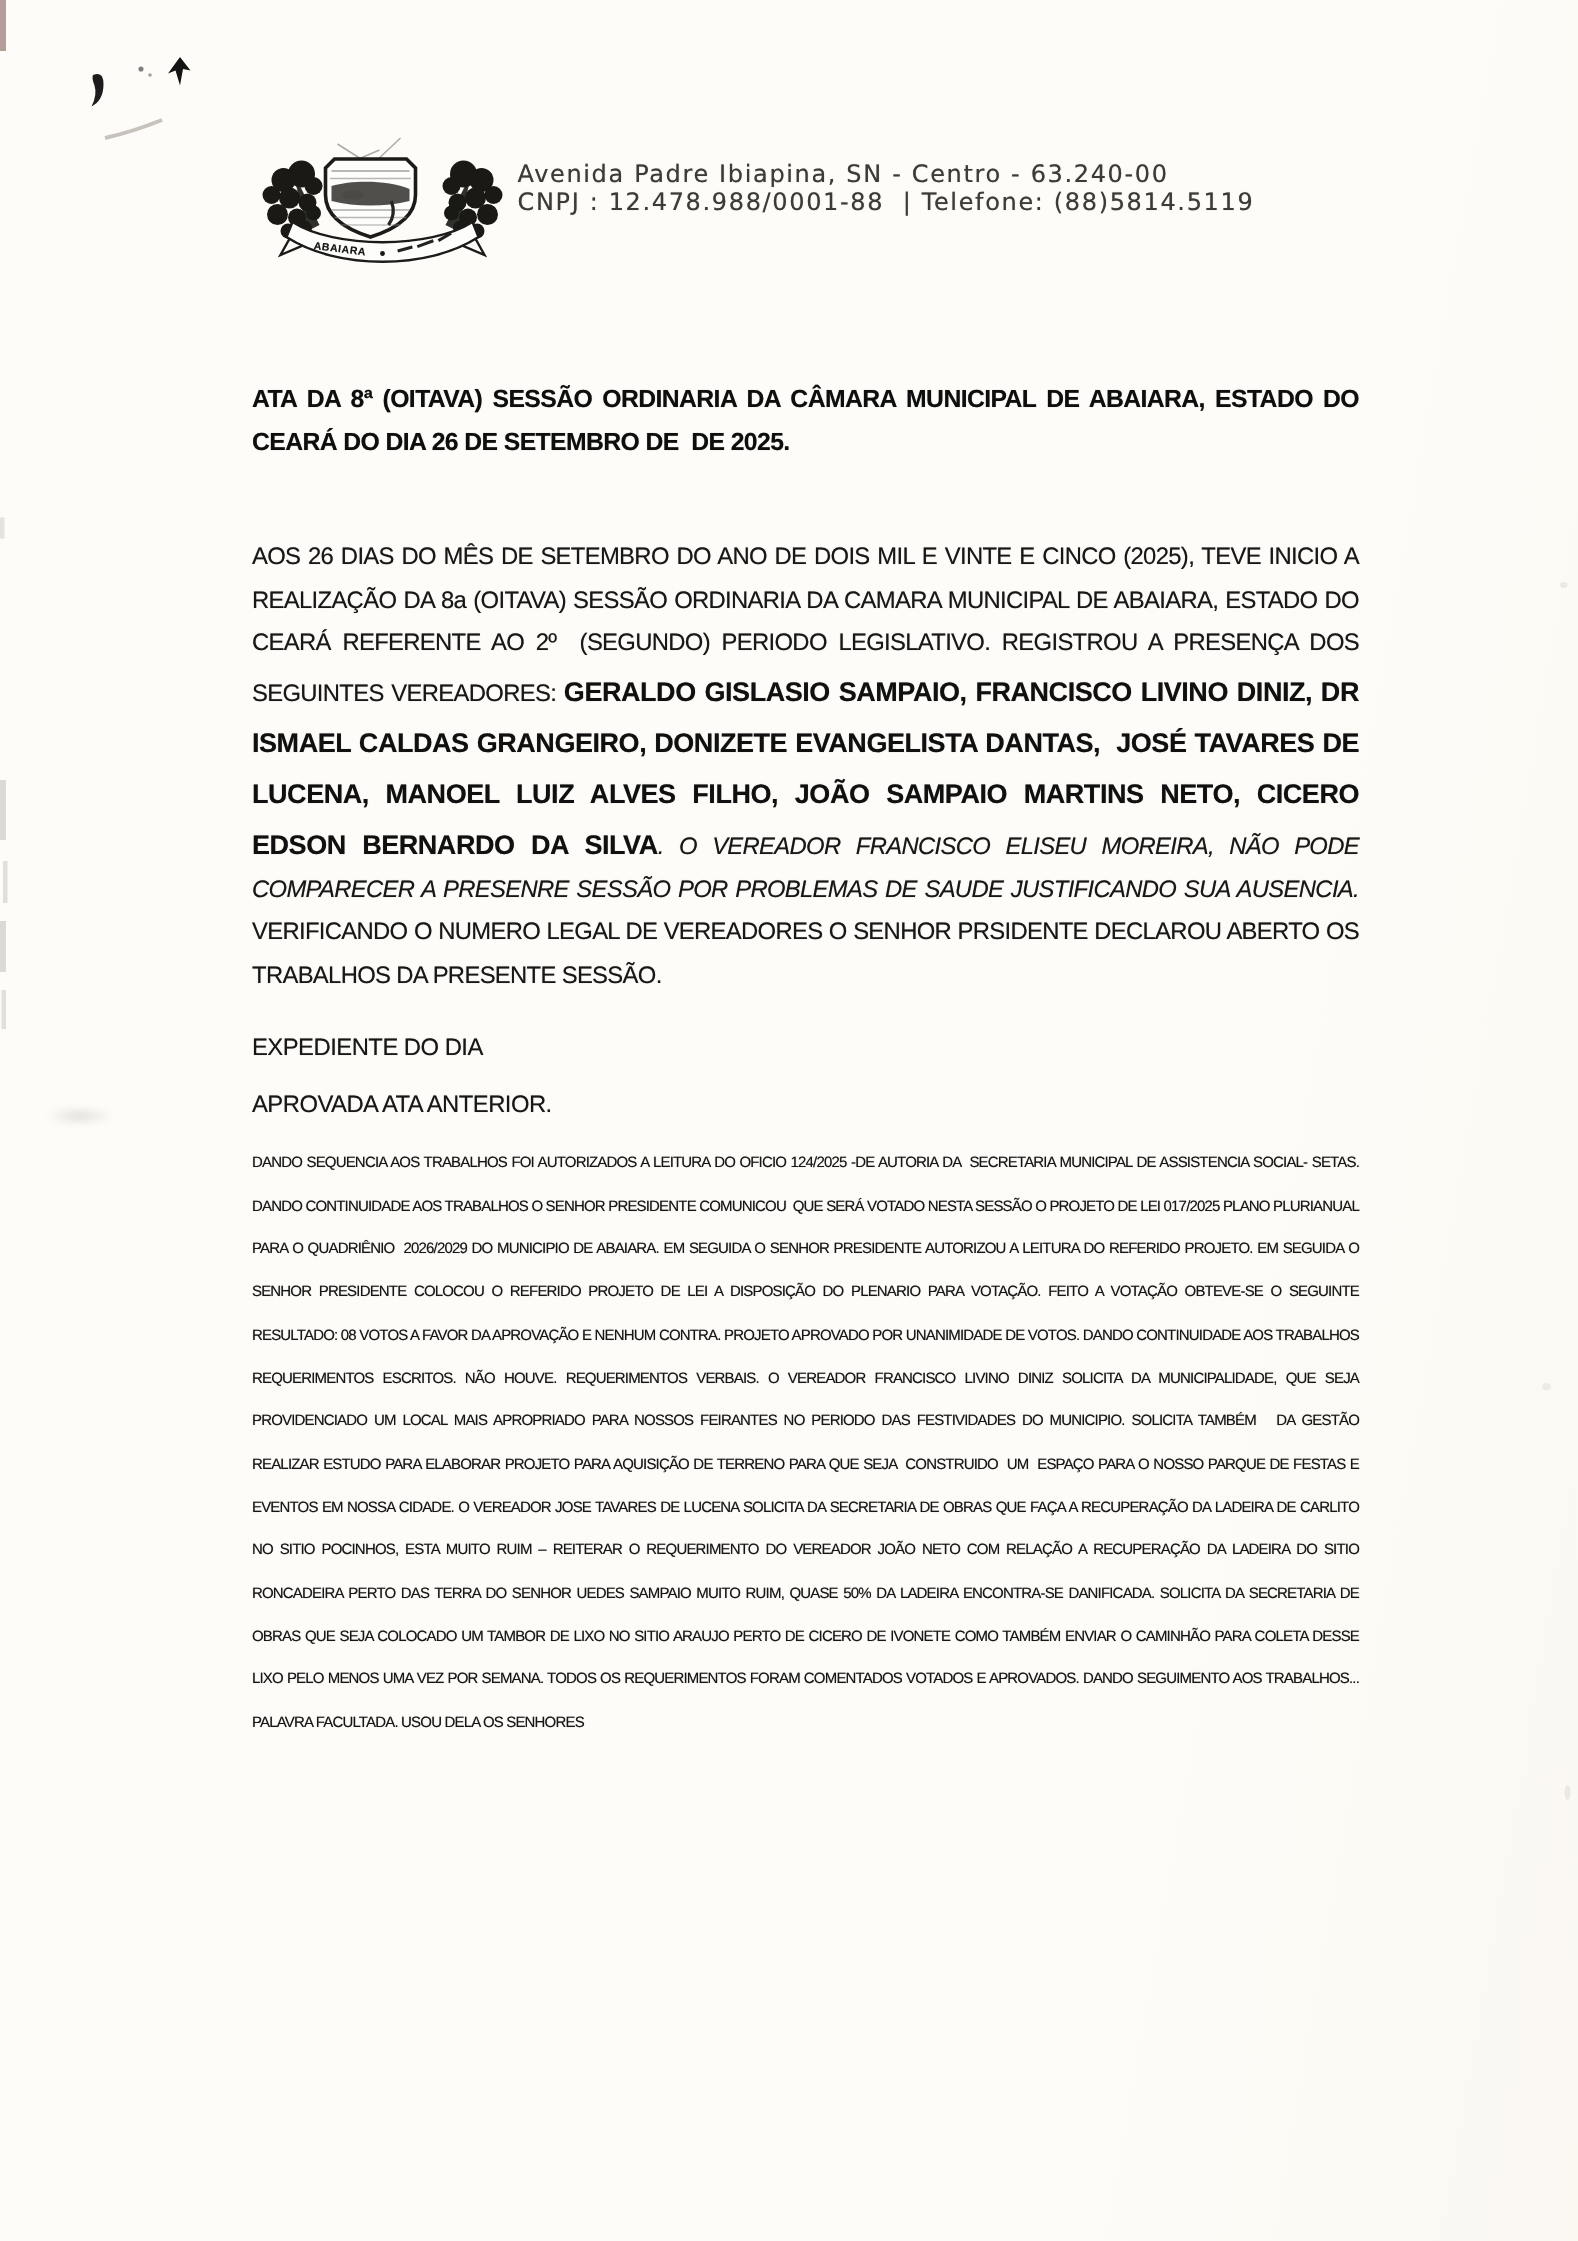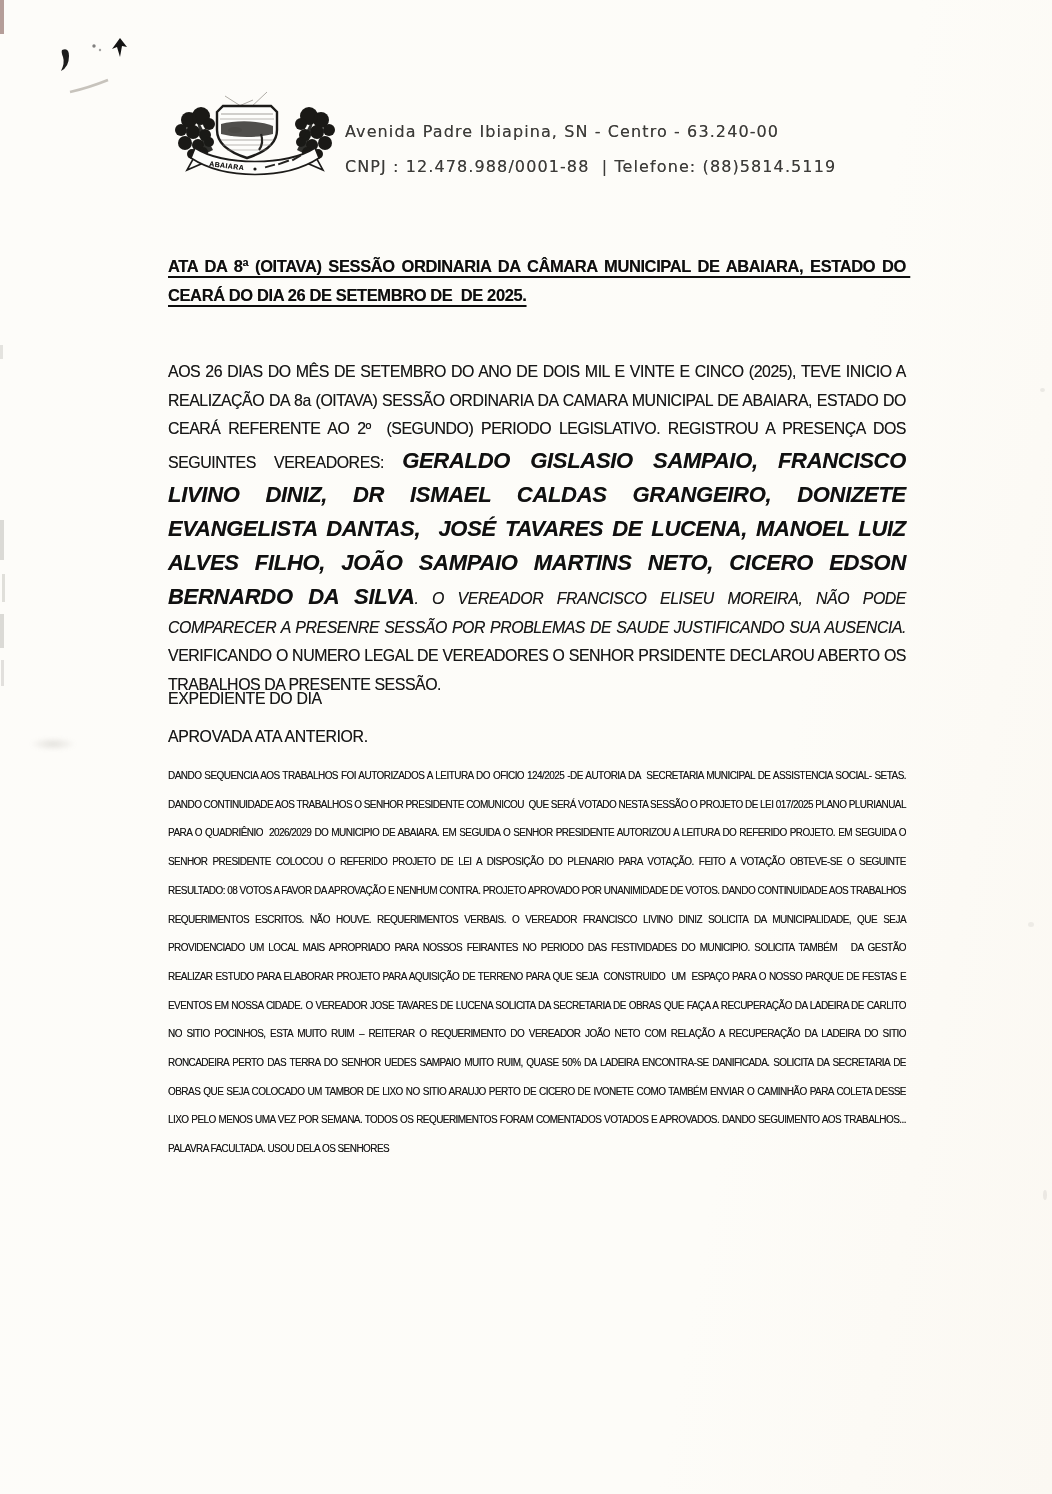--- a/index.html
+++ b/index.html
@@ -17,40 +17,40 @@
   .crest{position:absolute;left:165px;top:90px;width:180px;height:105px;}
   .header-text{position:absolute;left:345px;top:106px;width:570px;}
   .org-name{
     font-family:"DejaVu Sans",sans-serif;
     font-weight:700;font-size:26px;letter-spacing:1.4px;
     color:#2e2d2b;white-space:pre;
   }
   .org-sub{
     font-family:"DejaVu Sans",sans-serif;
     font-size:16px;letter-spacing:1.1px;color:#3c3b38;
-    margin-top:16px;white-space:pre;
+    margin-top:0;white-space:pre;
   }
   
   .doc-title{
     position:absolute;left:168px;top:252px;width:738px;
     font-weight:700;font-size:16.5px;line-height:29px;letter-spacing:-.4px;
     color:#0e0e0e;
     text-align:justify;white-space:pre-wrap;
-    text-decoration:underline;text-decoration-thickness:1.8px;text-underline-offset:4px;
+    text-decoration-thickness:1.8px;text-underline-offset:4px;
   }
   .para{
     white-space:pre-wrap;text-align:justify;
   }
   .opening{
     position:absolute;left:168px;top:358px;width:738px;
     font-size:15.9px;line-height:28.6px;letter-spacing:-.45px;color:#171717;
   }
   .names{
-    font-weight:700;font-style:italic;
-    font-size:22px;line-height:34px;letter-spacing:-.3px;color:#101010;
+    font-weight:700;
+    font-size:18px;line-height:34px;letter-spacing:-.3px;color:#101010;
   }
   .absent{font-style:italic;}
   .heading-line{
     position:absolute;left:168px;width:738px;
     font-size:15.9px;letter-spacing:-.35px;color:#171717;white-space:pre;
   }
   .h-expediente{top:690px;}
   .h-aprovada{top:728px;}
   .proceedings{
     position:absolute;left:168px;top:762px;width:738px;

